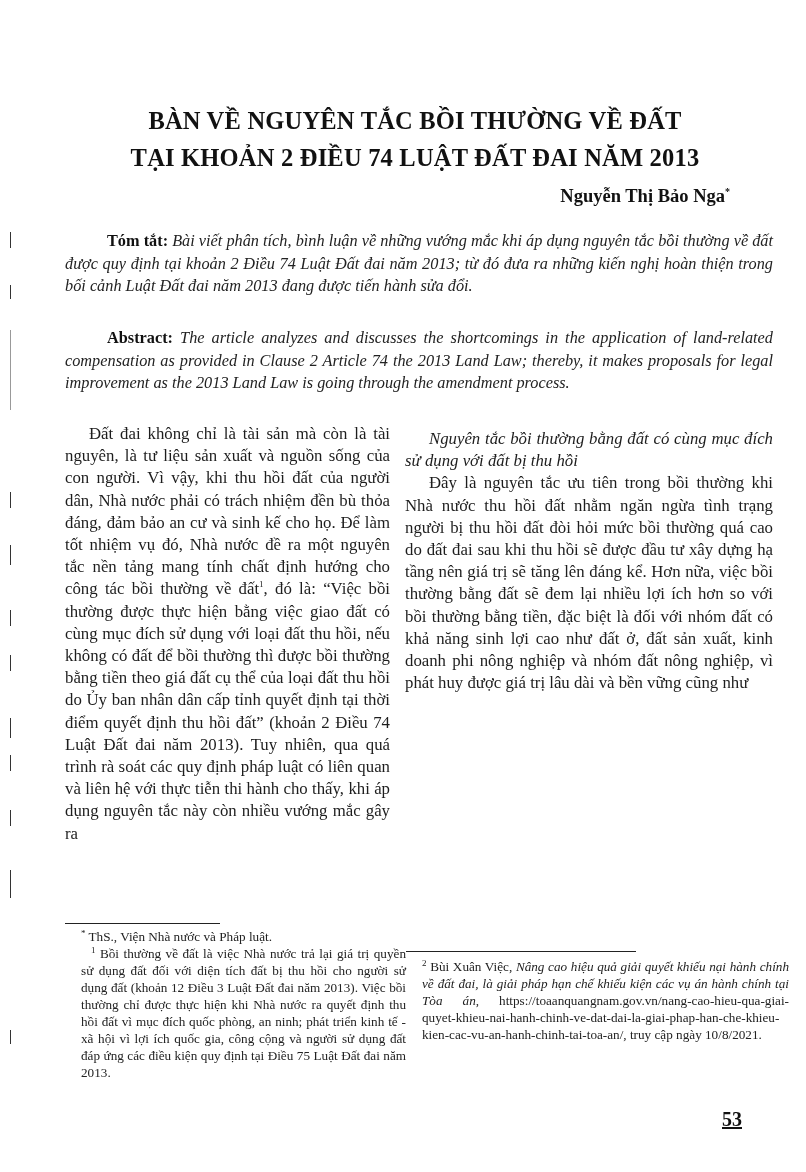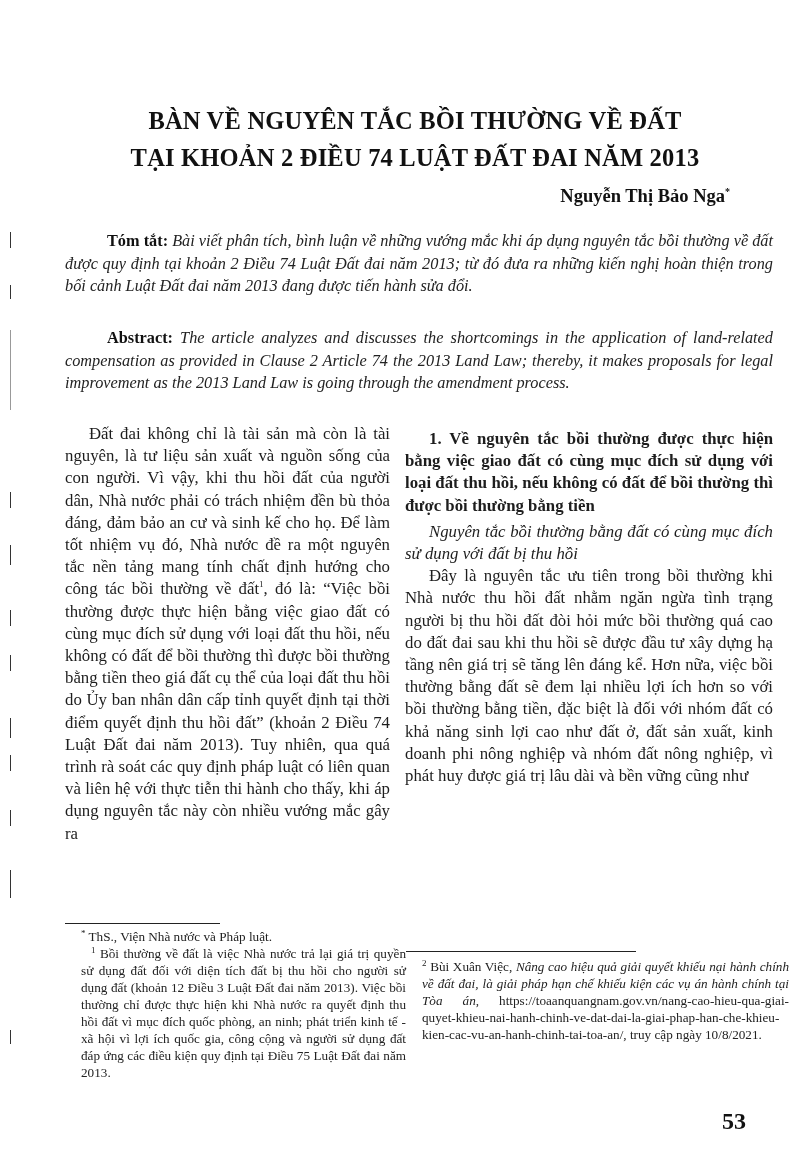--- a/index.html
+++ b/index.html
@@ -49,21 +49,21 @@
     .fn-rule.right { left: 406px; top: 951px; width: 230px; }
     .footnotes {
       position: absolute; font-size: 13.2px; line-height: 17px; text-align: justify; color: #222; margin-left: 16px;
     }
     .footnotes p { margin: 0; text-indent: 0; }
     .footnotes .ind { text-indent: 10px; }
     .fn-left { left: 65px; width: 325px; top: 928px; }
     .fn-right { left: 406px; width: 367px; top: 958px; }
     .fn-right .it { font-style: italic; }
     .page-number {
-      position: absolute; left: 722px; top: 1108px; font-weight: bold; font-size: 24px; color: #111;
+      position: absolute; left: 722px; top: 1108px; font-weight: bold; font-size: 20px; color: #111; text-decoration: underline;
     }
     .margin-mark { position: absolute; left: 10px; width: 1px; background: #333; }
   </style>
 </head>
 <body>
 
 <div class="page">
 
   <h1 class="title l1">BÀN VỀ NGUYÊN TẮC BỒI THƯỜNG VỀ ĐẤT</h1>
   <h1 class="title l2">TẠI KHOẢN 2 ĐIỀU 74 LUẬT ĐẤT ĐAI NĂM 2013</h1>
@@ -78,21 +78,20 @@
 
   <div class="abstract-block" id="summary-en">
     <p><span class="lbl">Abstract:</span><span> The article analyzes and discusses the shortcomings in the application of land-related compensation as provided in Clause 2 Article 74 the 2013 Land Law; thereby, it makes proposals for legal improvement as the 2013 Land Law is going through the amendment process.</span></p>
   </div>
 
   <div class="col col-left">
     <p class="indent"><span>Đất đai không chỉ là tài sản mà còn là tài nguyên, là tư liệu sản xuất và nguồn sống của con người. Vì vậy, khi thu hồi đất của người dân, Nhà nước phải có trách nhiệm đền bù thỏa đáng, đảm bảo an cư và sinh kế cho họ. Để làm tốt nhiệm vụ đó, Nhà nước đề ra một nguyên tắc nền tảng mang tính chất định hướng cho công tác bồi thường về đất</span><sup>1</sup><span>, đó là: “Việc bồi thường được thực hiện bằng việc giao đất có cùng mục đích sử dụng với loại đất thu hồi, nếu không có đất để bồi thường thì được bồi thường bằng tiền theo giá đất cụ thể của loại đất thu hồi do Ủy ban nhân dân cấp tỉnh quyết định tại thời điểm quyết định thu hồi đất” (khoản 2 Điều 74 Luật Đất đai năm 2013). Tuy nhiên, qua quá trình rà soát các quy định pháp luật có liên quan và liên hệ với thực tiễn thi hành cho thấy, khi áp dụng nguyên tắc này còn nhiều vướng mắc gây ra</span></p>
   </div>
 
   <div class="col col-right">
-    <p class="section-heading">1. Về nguyên tắc bồi thường được thực hiện bằng việc giao đất có cùng mục đích sử dụng với loại đất thu hồi, nếu không có đất để bồi thường thì được bồi thường bằng tiền</p>
     <p class="sub-heading">Nguyên tắc bồi thường bằng đất có cùng mục đích sử dụng với đất bị thu hồi</p>
     <p class="indent">Đây là nguyên tắc ưu tiên trong bồi thường khi Nhà nước thu hồi đất nhằm ngăn ngừa tình trạng người bị thu hồi đất đòi hỏi mức bồi thường quá cao do đất đai sau khi thu hồi sẽ được đầu tư xây dựng hạ tầng nên giá trị sẽ tăng lên đáng kể. Hơn nữa, việc bồi thường bằng đất sẽ đem lại nhiều lợi ích hơn so với bồi thường bằng tiền, đặc biệt là đối với nhóm đất có khả năng sinh lợi cao như đất ở, đất sản xuất, kinh doanh phi nông nghiệp và nhóm đất nông nghiệp, vì phát huy được giá trị lâu dài và bền vững cũng như</p>
   </div>
 
   <div class="fn-rule left"></div>
   <div class="footnotes fn-left">
     <p><sup>*</sup><span> ThS., Viện Nhà nước và Pháp luật.</span></p>
     <p class="ind"><sup>1</sup><span> Bồi thường về đất là việc Nhà nước trả lại giá trị quyền sử dụng đất đối với diện tích đất bị thu hồi cho người sử dụng đất (khoản 12 Điều 3 Luật Đất đai năm 2013). Việc bồi thường chỉ được thực hiện khi Nhà nước ra quyết định thu hồi đất vì mục đích quốc phòng, an ninh; phát triển kinh tế - xã hội vì lợi ích quốc gia, công cộng và người sử dụng đất đáp ứng các điều kiện quy định tại Điều 75 Luật Đất đai năm 2013.</span></p>
   </div>
 

